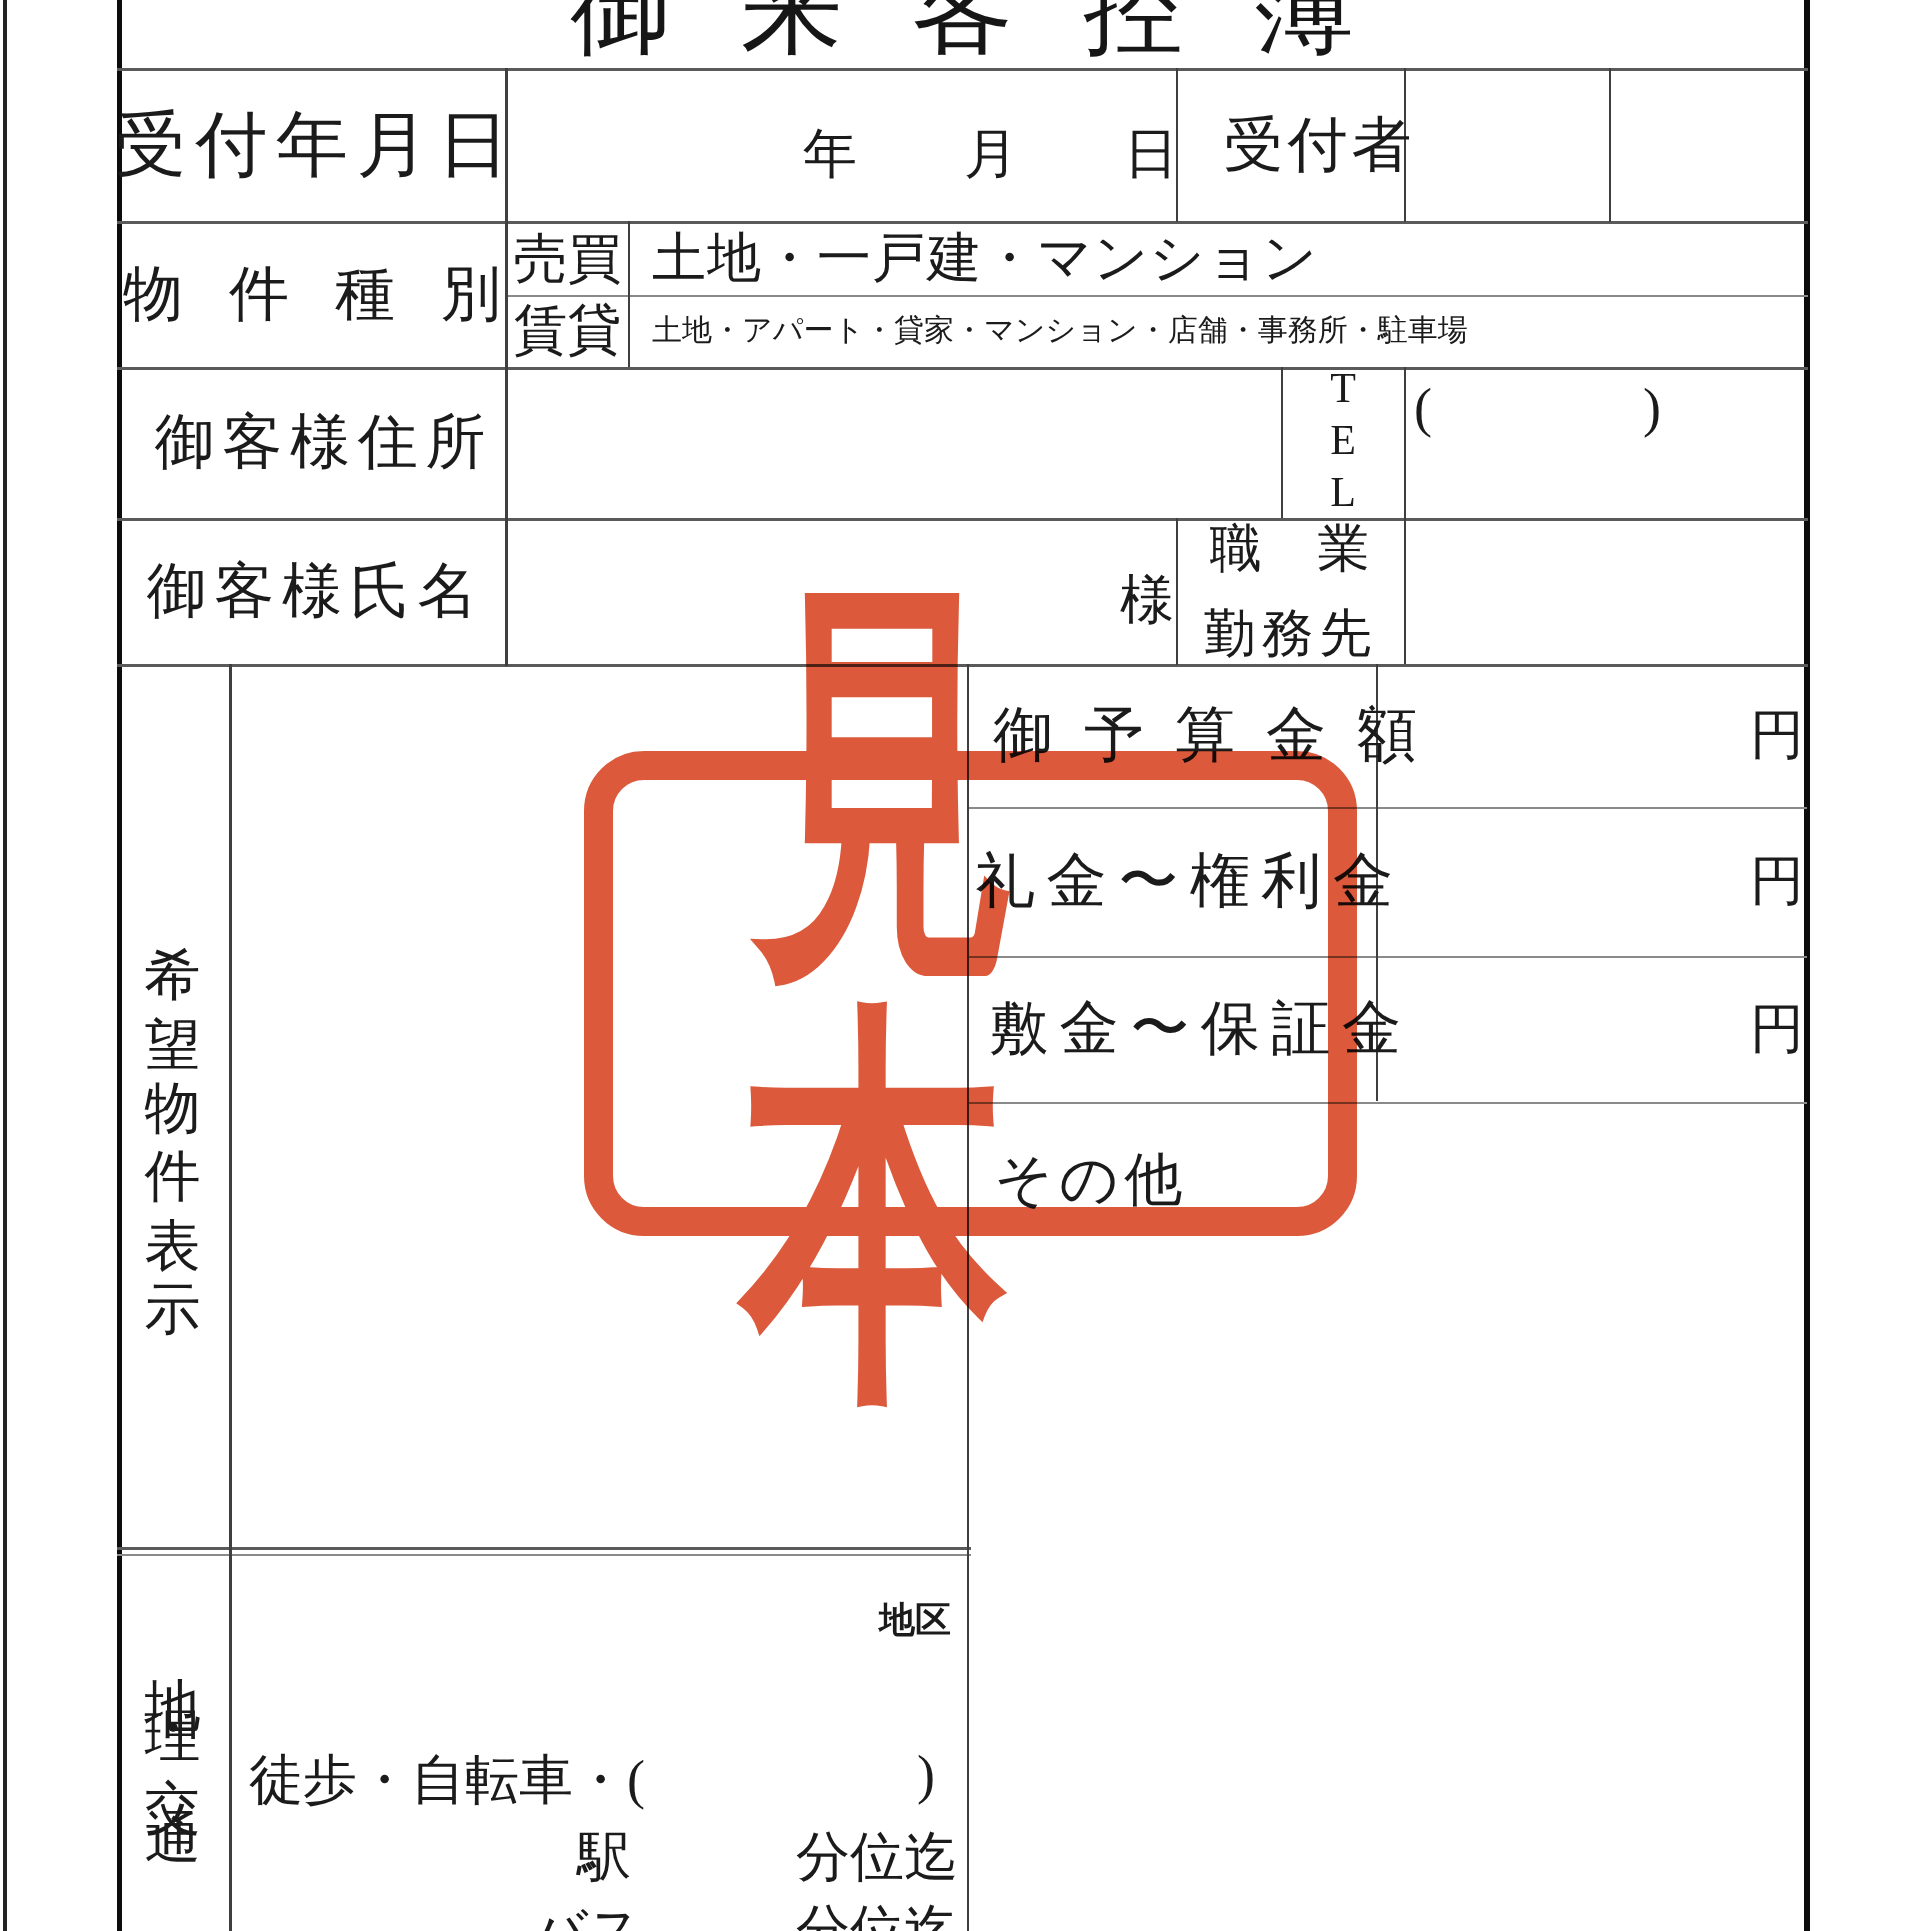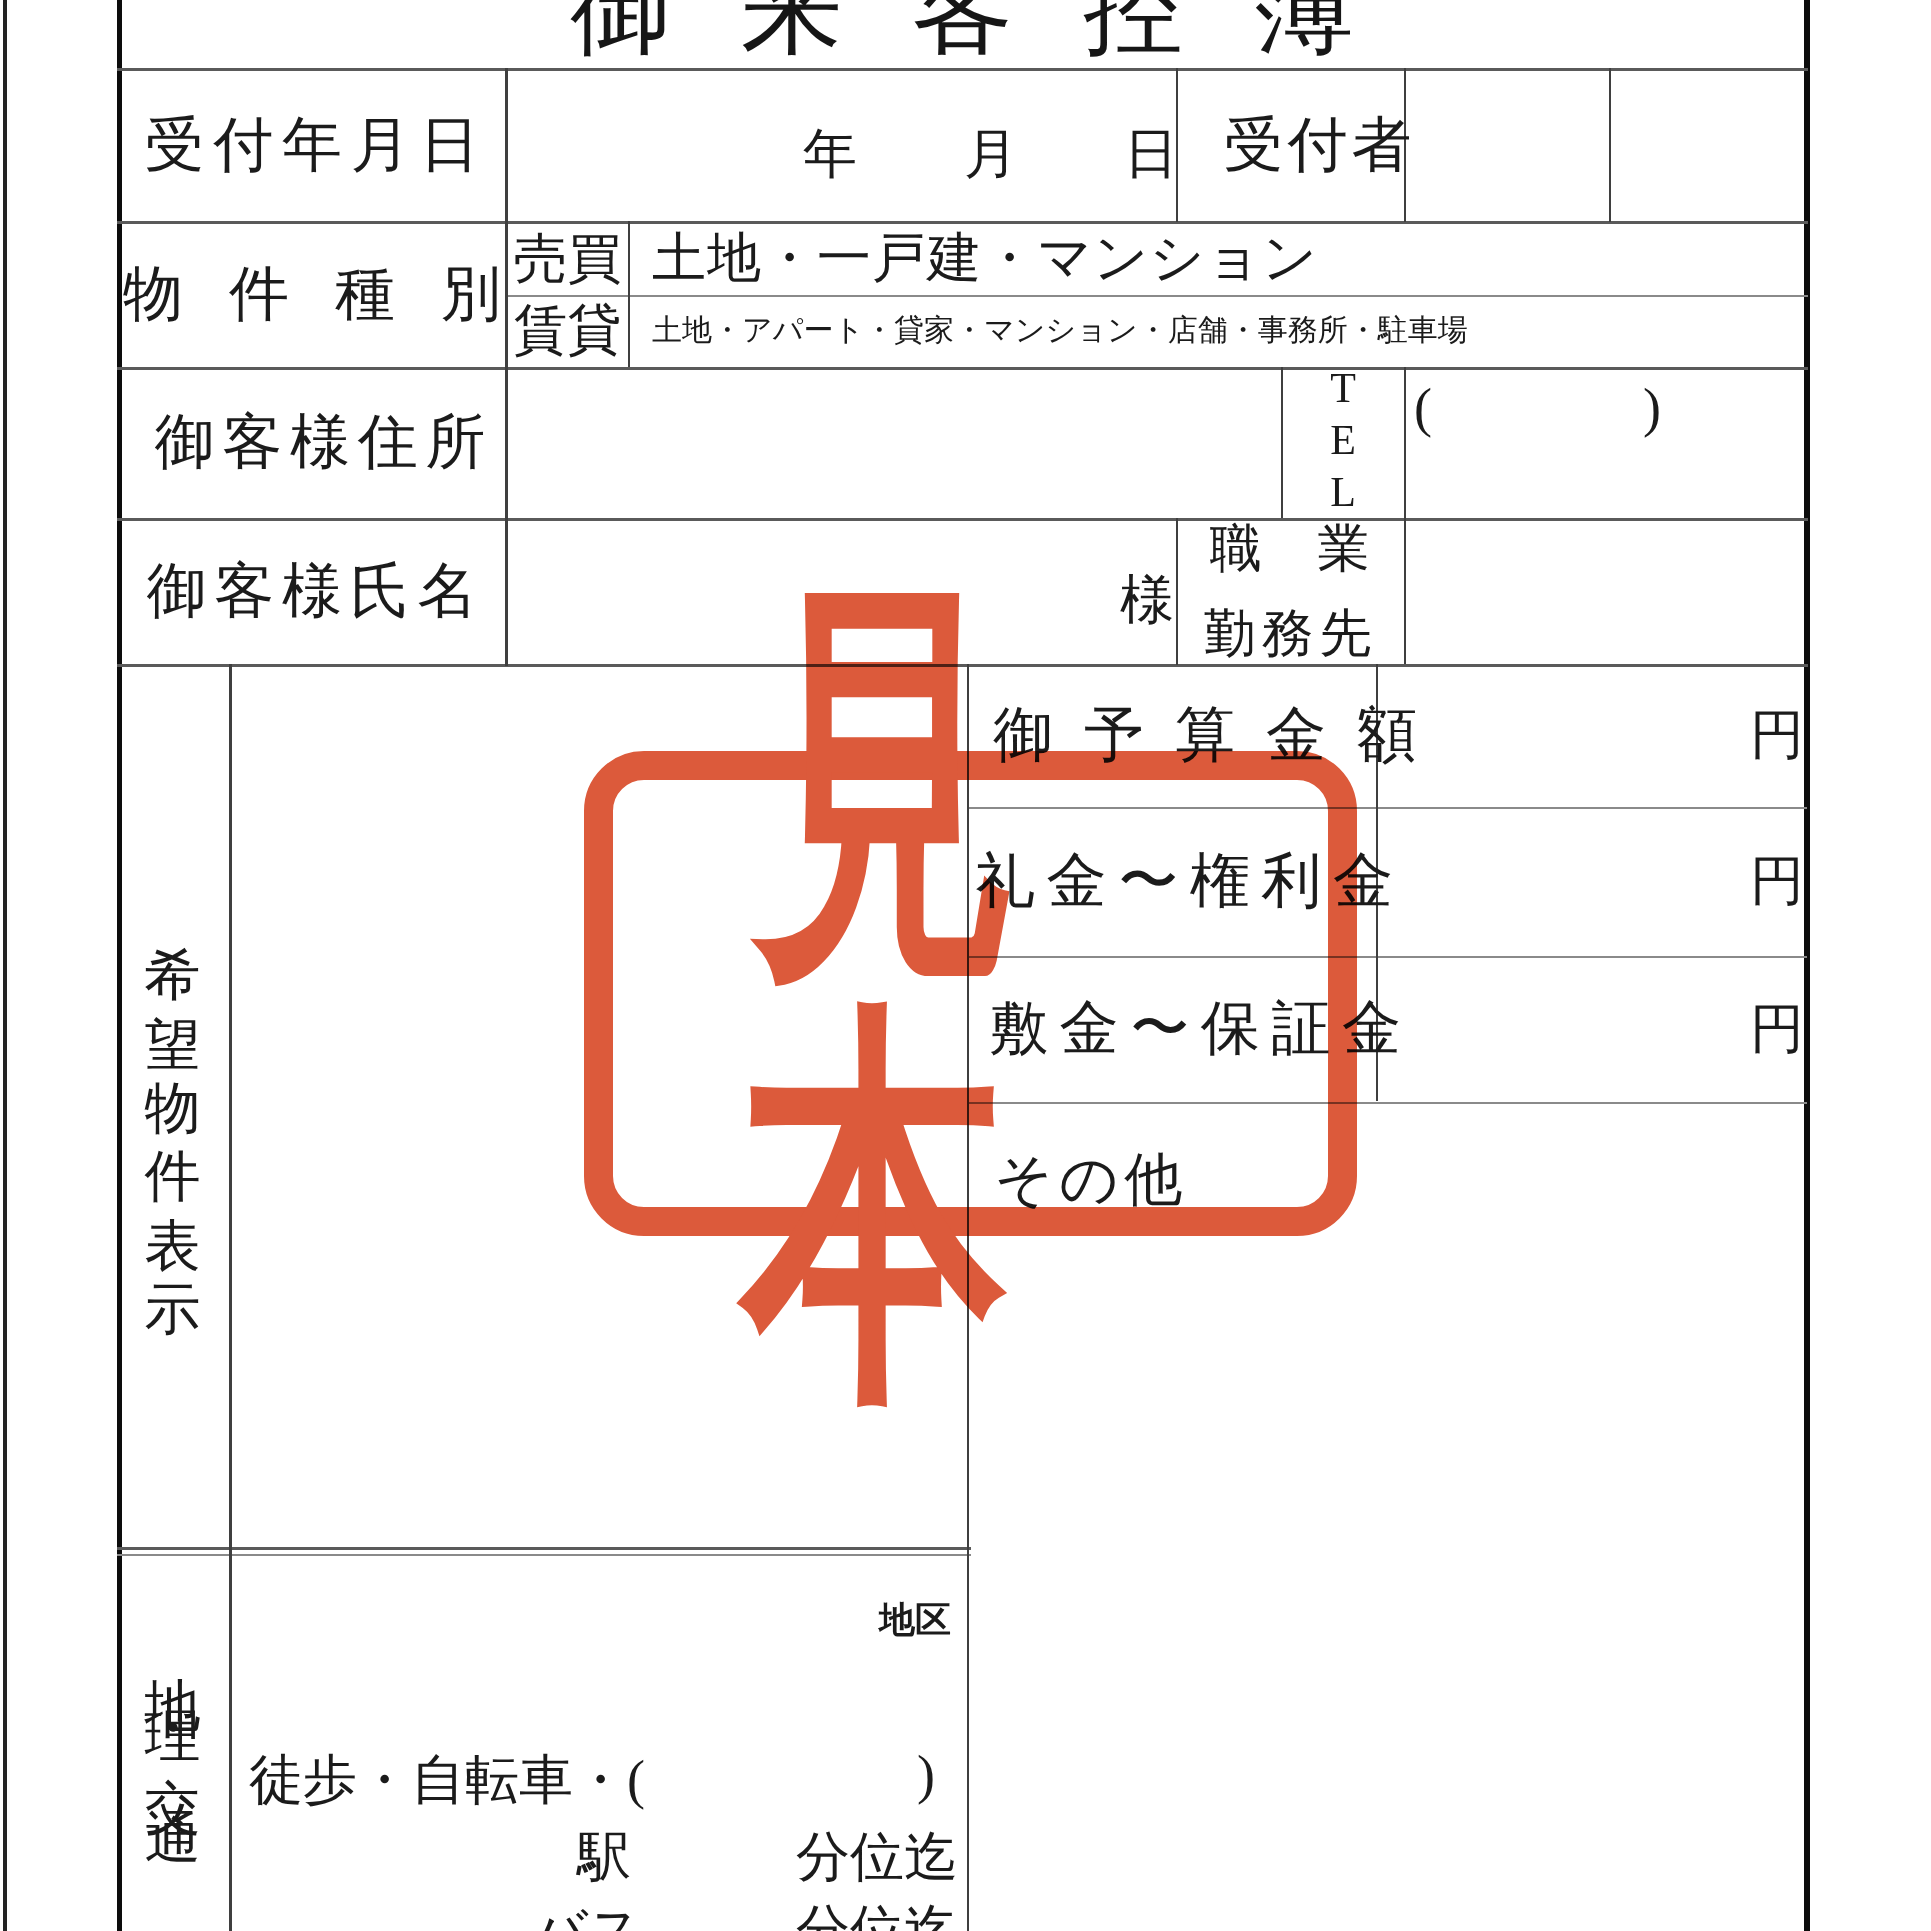--- a/index.html
+++ b/index.html
@@ -92,21 +92,21 @@
 <div class="vl" style="left:1404px;top:68px;height:154px;"></div>
 <div class="vl" style="left:1404px;top:367px;height:297px;"></div>
 <div class="vl" style="left:1609px;top:68px;height:154px;"></div>
 <div class="vl" style="left:1281px;top:367px;height:151px;"></div>
 <div class="vl" style="left:229px;top:664px;height:1267px;width:2.9px;"></div>
 <div class="vl" style="left:967px;top:664px;height:1267px;"></div>
 <div class="vl" style="left:1376px;top:664px;height:437px;"></div>
 
 <div class="title">御来客控簿</div>
 
-<div class="cell" style="left:117px;top:68px;width:390px;height:154px;font-size:60px;letter-spacing:8.7px;text-indent:8.7px;">受付年月日</div>
+<div class="cell" style="left:117px;top:68px;width:390px;height:154px;font-size:72px;letter-spacing:8.7px;text-indent:8.7px;">受付年月日</div>
 <div class="cell" style="left:507px;top:68px;width:669px;height:154px;"></div>
 <span class="abs" style="left:803px;top:118px;font-size:54px;">年</span>
 <span class="abs" style="left:964px;top:118px;font-size:54px;">月</span>
 <span class="abs" style="left:1124px;top:118px;font-size:54px;">日</span>
 <div class="cell" style="left:1177px;top:68px;width:227px;height:154px;font-size:60px;letter-spacing:3.9px;text-indent:3.9px;margin-left:27px;">受付者</div>
 <div class="cell" style="left:1405px;top:68px;width:204px;height:154px;"></div>
 <div class="cell" style="left:1610px;top:68px;width:194px;height:154px;"></div>
 
 <div class="cell" style="left:117px;top:221px;width:390px;height:146px;font-size:60px;letter-spacing:46px;text-indent:46px;">物件種別</div>
 <div class="cell" style="left:507px;top:223px;width:121px;height:72px;font-size:54px;">売買</div>

